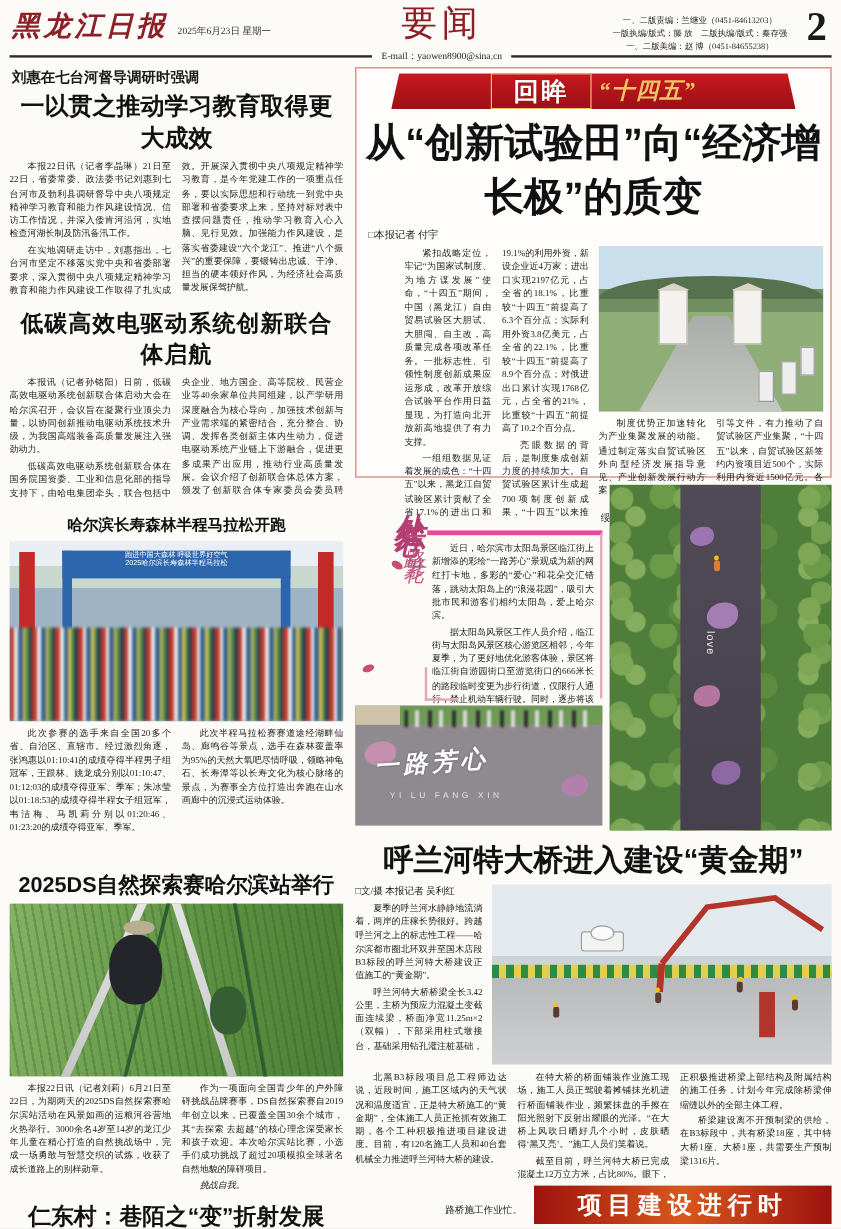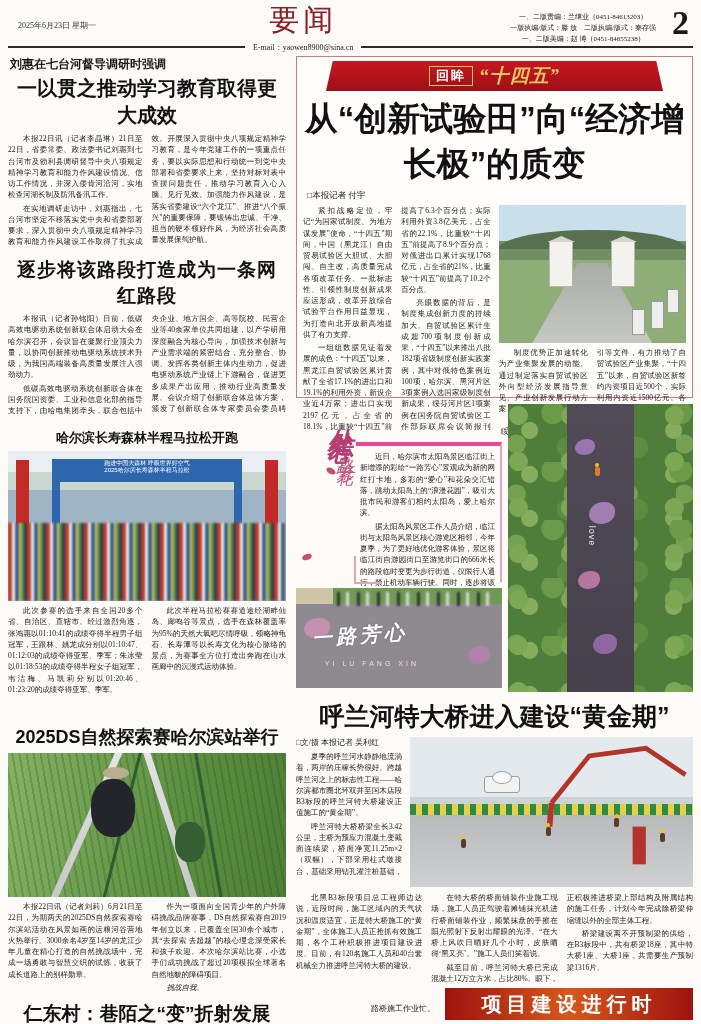--- a/index.html
+++ b/index.html
@@ -40,22 +40,22 @@
   .rban{position:absolute;top:6%;width:13px;height:70%;background:#c22a28;}
   .dsphoto{height:144px;background:linear-gradient(100deg,#85b264,#5c9040 60%,#4d7f37);}
   .dsphoto .grass{position:absolute;inset:0;background:repeating-linear-gradient(80deg,rgba(40,80,30,.25) 0 2px,transparent 2px 7px);}
   .pole{position:absolute;background:linear-gradient(#e9e9e9,#bfbfbf);width:7px;height:150%;top:-20%;}
   .rope{position:absolute;background:#2f5d33;width:3px;height:160%;top:-25%;}
   .fig{position:absolute;border-radius:45%;}
   
   .fta{border:1.5px solid #cf7a74;padding:4px 6px;box-sizing:border-box;height:342px;flex:none;background:#fffdfb;}
   .fta-banner{width:88%;margin:0 auto;height:30px;display:flex;align-items:center;justify-content:center;gap:6px;
     background:linear-gradient(180deg,#c9181f,#9c1016);clip-path:polygon(2% 0,98% 0,100% 100%,0 100%);}
-  .fta-banner .w{color:#fff;font-weight:bold;font-size:13px;font-family:"Liberation Sans",sans-serif;letter-spacing:2px;
-    text-shadow:0 0 1px #7a0d10;border:1px solid #e8c36a;padding:0 6px;}
+  .fta-banner .w{color:#fff;font-weight:bold;font-size:21px;font-family:"Liberation Sans",sans-serif;letter-spacing:2px;
+    text-shadow:0 0 1px #7a0d10;border:1px solid #e8c36a;padding:0 18px;}
   .fta-banner .g{color:#eec566;font-weight:bold;font-style:italic;font-size:19px;letter-spacing:1px;}
   .fta-hl{font-size:33px;margin:6px 0 3px 0;letter-spacing:0;}
   .fta-by{font-size:8.5px;margin:0 0 3px 4px;}
   .fta-flex{display:flex;gap:8px;height:238px;}
   .fta-left{width:49%;}
   .fta-left .body{height:238px;}
   .fta-right{flex:1;display:flex;flex-direction:column;min-width:0;}
   .gatephoto{height:138px;flex:none;background:linear-gradient(#c9dfec 0 26%,#6f8f63 26% 40%,#8fae77 40%);}
   .hills{position:absolute;top:18%;left:0;right:0;height:14%;background:#57714e;border-radius:50% 50% 0 0/100% 100% 0 0;}
   .road{position:absolute;bottom:0;left:18%;width:64%;height:58%;background:linear-gradient(#a9ada7,#c5c8c2);clip-path:polygon(38% 0,62% 0,100% 100%,0 100%);}
@@ -115,20 +115,21 @@
      background:linear-gradient(90deg,#9e120e,#d8581c 50%,#9e120e);color:#fff;font-weight:bold;
      font-size:20px;letter-spacing:5px;font-family:"Liberation Sans",sans-serif;}
   .tagline{font-style:italic;}
 </style>
 </head>
 <body>
 
 <div class="page">
 
   <div class="hdr">
+    <div class="masthead">黑龙江日报</div>
     <div class="hdate">2025年6月23日 星期一</div>
     <div class="hcenter">
       <div class="section-title">要闻</div>
       <div class="email">E-mail：yaowen8900@sina.cn</div>
     </div>
     <div class="hcred">
       <div>一、二版责编：兰继业（0451-84613203）</div>
       <div>一版执编/版式：滕 放　二版执编/版式：秦存强</div>
       <div>一、二版美编：赵 博（0451-84655238）</div>
     </div>
@@ -143,21 +144,21 @@
         <div class="kicker">刘惠在七台河督导调研时强调</div>
         <h2 class="hl" style="font-size:20px;">一以贯之推动学习教育取得更大成效</h2>
         <div class="body cols2" style="height:116px;margin-top:4px;">
           <p>本报22日讯（记者李晶琳）21日至22日，省委常委、政法委书记刘惠到七台河市及勃利县调研督导中央八项规定精神学习教育和能力作风建设情况、信访工作情况，并深入倭肯河沿河，实地检查河湖长制及防汛备汛工作。</p>
           <p>在实地调研走访中，刘惠指出，七台河市坚定不移落实党中央和省委部署要求，深入贯彻中央八项规定精神学习教育和能力作风建设工作取得了扎实成效。开展深入贯彻中央八项规定精神学习教育，是今年党建工作的一项重点任务，要以实际思想和行动统一到党中央部署和省委要求上来，坚持对标对表中查摆问题责任，推动学习教育入心入脑、见行见效。加强能力作风建设，是落实省委建设“六个龙江”、推进“八个振兴”的重要保障，要锻铸出忠诚、干净、担当的硬本领好作风，为经济社会高质量发展保驾护航。</p>
 
         </div>
       </div>
 
       <div class="art">
-        <h2 class="hl" style="font-size:19px;letter-spacing:1px;">逐步将该路段打造成为一条网红路段</h2>
+        <h2 class="hl" style="font-size:19px;letter-spacing:1px;">低碳高效电驱动系统创新联合体启航</h2>
         <div class="body cols2" style="height:108px;margin-top:4px;">
           <p>本报讯（记者孙铭阳）日前，低碳高效电驱动系统创新联合体启动大会在哈尔滨召开，会议旨在凝聚行业顶尖力量，以协同创新推动电驱动系统技术升级，为我国高端装备高质量发展注入强劲动力。</p>
           <p>低碳高效电驱动系统创新联合体在国务院国资委、工业和信息化部的指导支持下，由哈电集团牵头，联合包括中央企业、地方国企、高等院校、民营企业等40余家单位共同组建，以产学研用深度融合为核心导向，加强技术创新与产业需求端的紧密结合，充分整合、协调、发挥各类创新主体内生动力，促进电驱动系统产业链上下游融合，促进更多成果产出应用，推动行业高质量发展。会议介绍了创新联合体总体方案，颁发了创新联合体专家委员会委员聘书，专家委员会委员和成员单位代表作了交流发言。创新联合体单位代表共同按下启动键，标志着低碳高效电驱动系统创新联合体正式启航。</p>
         </div>
       </div>
 
       <div class="art">
         <h2 class="hl" style="font-size:13px;">哈尔滨长寿森林半程马拉松开跑</h2>
         <div class="ph mphoto">
           <div class="rban" style="left:8px;"></div>
@@ -207,21 +208,21 @@
 
       <div class="fta">
         <div class="fta-banner">
           <span class="w">回眸</span>
           <span class="g">“十四五”</span>
         </div>
         <h2 class="hl fta-hl">从“创新试验田”向“经济增长极”的质变</h2>
         <div class="fta-by">□本报记者 付宇</div>
         <div class="fta-flex">
           <div class="fta-left">
-            <div class="body cols2" style="height:238px;">
+            <div class="body cols2" style="height:238px;margin-left:34px;">
               <p>紧扣战略定位，牢记“为国家试制度、为地方谋发展”使命，“十四五”期间，中国（黑龙江）自由贸易试验区大胆试、大胆闯、自主改，高质量完成各项改革任务。一批标志性、引领性制度创新成果应运形成，改革开放综合试验平台作用日益显现，为打造向北开放新高地提供了有力支撑。</p>
               <p>一组组数据见证着发展的成色：“十四五”以来，黑龙江自贸试验区累计贡献了全省17.1%的进出口和19.1%的利用外资，新设企业近4万家；进出口实现2197亿元，占全省的18.1%，比重较“十四五”前提高了6.3个百分点；实际利用外资3.8亿美元，占全省的22.1%，比重较“十四五”前提高了8.9个百分点；对俄进出口累计实现1768亿元，占全省的21%，比重较“十四五”前提高了10.2个百分点。</p>
               <p>亮眼数据的背后，是制度集成创新力度的持续加大。自贸试验区累计生成超700项制度创新成果，“十四五”以来推出八批182项省级制度创新实践案例，其中对俄特色案例近100项，哈尔滨、黑河片区3项案例入选国家级制度创新成果，绥芬河片区1项案例在国务院自贸试验区工作部际联席会议简报刊发。为深化区域联动，制定实施自贸试验区协同发展先导区建设实施方案，设立两批9个市（地）23个区域为协同发展先导区试点，推动协同改革、协同创新。</p>
             </div>
           </div>
           <div class="fta-right">
             <div class="ph gatephoto" style="margin:0;">
               <div class="hills"></div>
               <div class="road"></div>
               <div class="tower" style="left:27%;top:26%;"></div>

